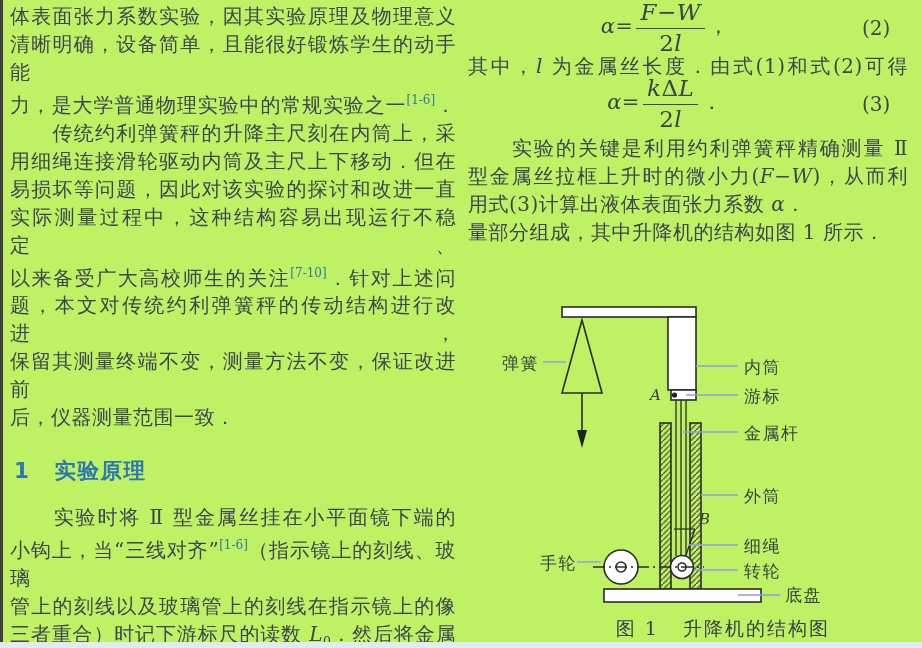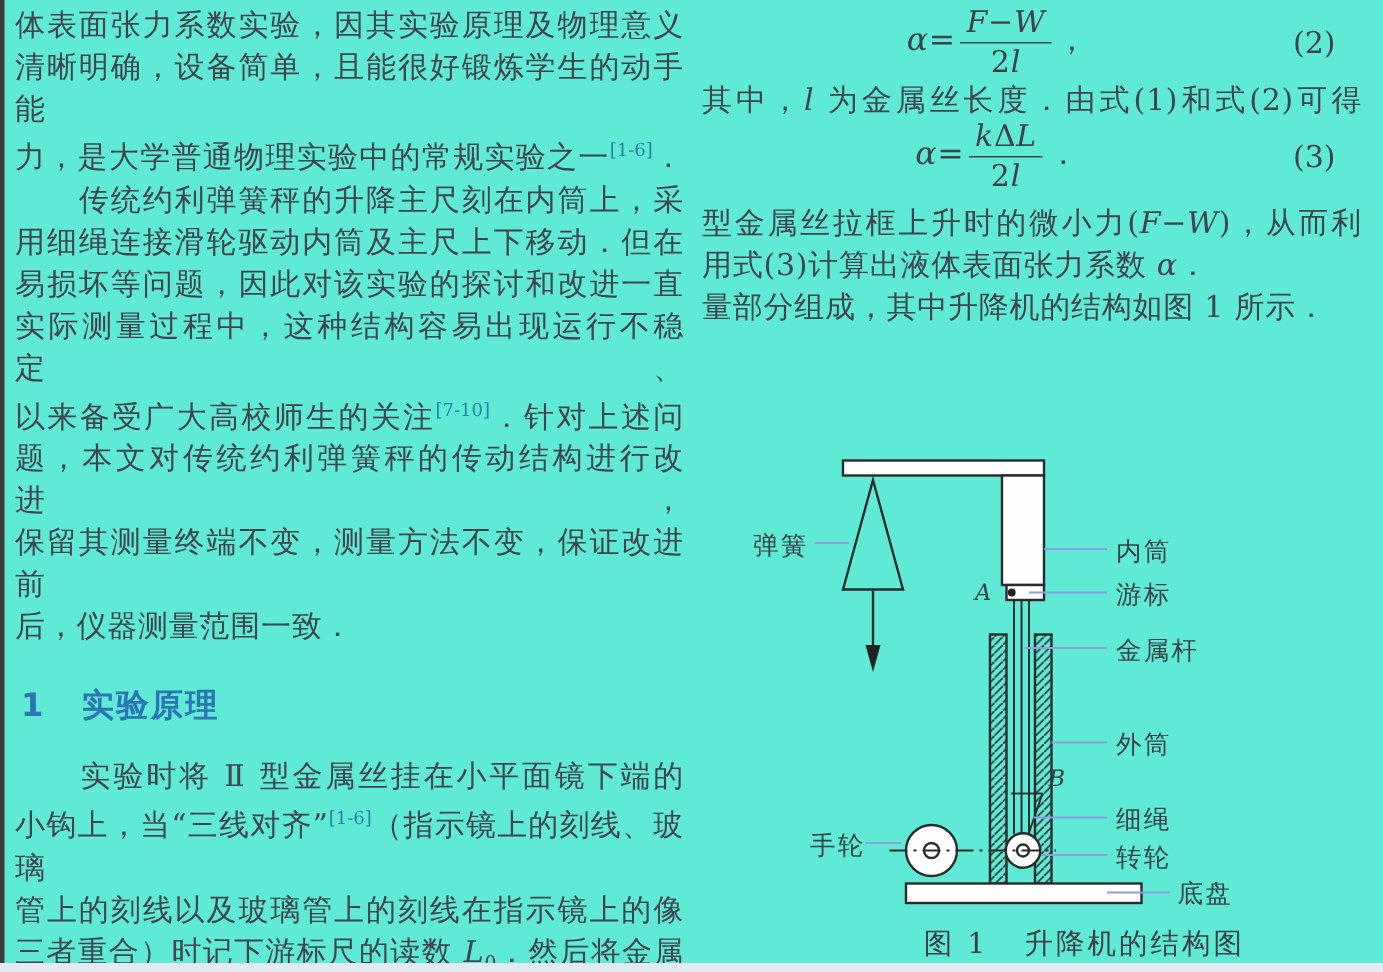--- a/index.html
+++ b/index.html
@@ -1,16 +1,16 @@
 <!DOCTYPE html>
 <html><head>
 <meta charset="utf-8">
 <style>
   html,body{margin:0;padding:0;background:#ffffff;}
-  .page{position:relative;width:922px;height:648px;background:#5eead4;overflow:hidden;
+  .page{position:relative;width:922px;height:648px;background:#bef264;overflow:hidden;
         font-family:"DejaVu Serif","Liberation Serif",serif;}
   .edge-left{position:absolute;left:0;top:0;width:3px;height:100%;background:#3d3d3d;}
   .edge-bottom{position:absolute;left:0;bottom:0;width:100%;height:6px;background:#e3eaf1;}
 
   .col{position:absolute;top:0;}
   .col-left{left:10px;width:446px;padding-top:2px;}
   .col-right{left:468px;width:440px;}
 
   .line{font-size:20px;line-height:28px;color:#3f4550;letter-spacing:0.5px;
         text-align:justify;text-align-last:justify;}
@@ -23,21 +23,21 @@
            line-height:30px;margin:25px 0 17px 4px;letter-spacing:1.5px;
            font-family:"DejaVu Sans","Liberation Sans",sans-serif;}
 
   .eq{display:flex;align-items:center;font-size:21px;color:#3d424b;}
   .eq .eq-body{flex:1;text-align:center;letter-spacing:0.5px;}
   .eq .eq-tag{width:46px;text-align:left;font-size:20px;}
   .eq-frac{height:48px;}
   .eq-frac.first{margin-top:4px;}
   .eq-frac.third{margin-bottom:6px;}
   .frac{display:inline-flex;flex-direction:column;vertical-align:middle;margin:0 3px;
-        font-size:20px;line-height:1.18;}
+        font-size:23px;line-height:1.18;}
   .frac .num{border-bottom:1.5px solid #3d424b;padding:0 4px 1px;}
   .frac .den{padding:1px 4px 0;}
 
   .figure{position:absolute;left:498px;top:298px;}
   .figure text{font-size:17px;fill:#3a4048;letter-spacing:1.5px;}
   .figure text.pt{font-family:"DejaVu Serif","Liberation Serif",serif;font-style:italic;
                   font-size:15px;letter-spacing:0;}
   .caption{position:absolute;left:500px;top:616px;width:330px;text-align:right;
            font-size:19px;color:#3b4049;letter-spacing:2px;}
   .caption .cap-label{margin-right:16px;}
@@ -96,20 +96,21 @@
       <span class="eq-body">
         <span><i>α</i>=</span><span class="frac">
             <span class="num"><i>k</i>Δ<i>L</i></span>
             <span class="den">2<i>l</i></span>
           </span><span>．</span>
       </span>
       <span class="eq-tag">(3)</span>
     </div>
 
     <div>
+        <div class="line">　　实验的关键是利用约利弹簧秤精确测量 Ⅱ</div>
         <div class="line">型金属丝拉框上升时的微小力(<i>F</i>−<i>W</i>)，从而利</div>
         <div class="line end">用式(3)计算出液体表面张力系数 <i>α</i>．</div>
         <div class="line end">量部分组成，其中升降机的结构如图 1 所示．</div>
       </div>
   </div>
 
   <svg class="figure" width="420" height="316" viewBox="0 0 420 316">
     <defs>
       <pattern id="hatch" width="5.5" height="5.5" patternUnits="userSpaceOnUse">
         <path d="M0,5.5 L5.5,0" stroke="#2f2f2f" stroke-width="1.1"></path>

